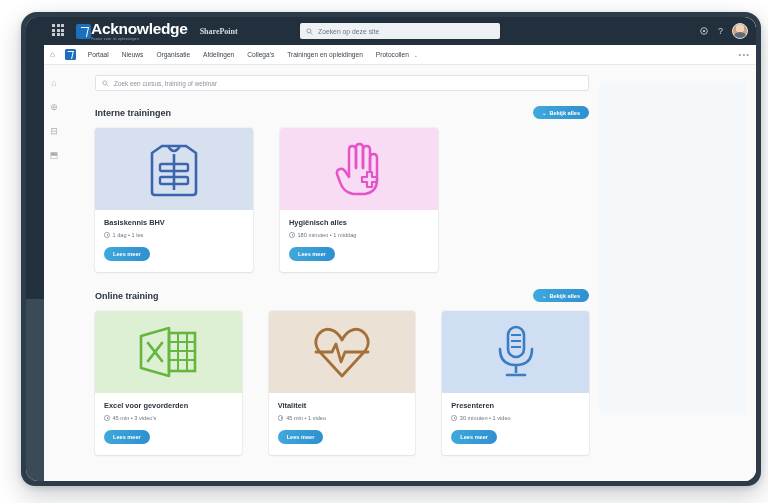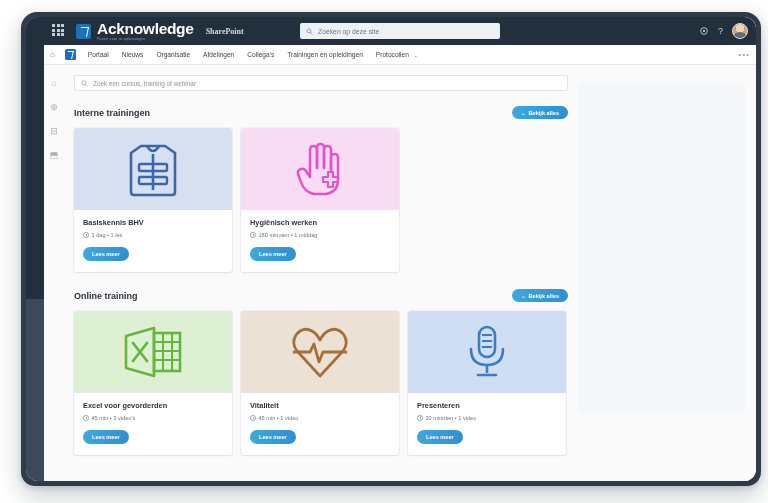--- a/index.html
+++ b/index.html
@@ -55,21 +55,21 @@
     height: 28px;
     background: #22303e;
     display: flex; align-items: center;
     padding: 0 8px;
   }
   .waffle { width: 14px; height: 14px; display: grid;
     grid-template-columns: repeat(3, 3px); grid-template-rows: repeat(3, 3px);
     gap: 1.6px; margin-right: 10px; cursor: pointer; }
   .waffle i { background: #c8ced4; border-radius: .5px; display: block; }
 
-  .brand { display: flex; align-items: center; gap: 6px; }
+  .brand { display: flex; align-items: center; }
   .brand-mark {
     width: 15px; height: 15px; background: #1c6fba;
     border-radius: 2px; position: relative; flex: none;
   }
   .brand-mark::after {
     content: ""; position: absolute; left: 3.5px; top: 3px;
     width: 7px; height: 9px; border: 1.6px solid #fff;
     border-left: none; border-bottom: none;
     transform: skewX(-12deg);
   }
@@ -129,21 +129,21 @@
 
   
   #page {
     position: absolute; left: 20px; top: 48px;
     width: calc(100% - 20px); height: calc(100% - 48px);
     display: flex; gap: 10px;
     padding: 10px 10px 0 10px;
     background: #fafafa;
     overflow: hidden;
   }
-  #main-col { width: 494px; flex: none; }
+  #main-col { width: 494px; flex: none; margin-left: 21px; }
   #side-col { flex: 1; }
 
   
   #course-search {
     height: 16px; background: #fff;
     border: 1px solid #dfe3e7; border-radius: 2px;
     display: flex; align-items: center; gap: 5px; padding: 0 6px;
     margin-bottom: 15px; cursor: text;
   }
   #course-search .ph { color: #8b949d; font-size: 6.4px; }
@@ -155,21 +155,21 @@
   .section-title { font-size: 9px; font-weight: 700; color: #2b3540; }
   .pill {
     background: linear-gradient(100deg, #3fa9dc, #2f8fd0);
     color: #fff; font-size: 5.6px; font-weight: 600;
     border-radius: 10px; padding: 3.5px 9px;
     display: flex; align-items: center; gap: 3px;
     cursor: pointer; border: none;
   }
   .pill .chev { font-size: 5px; }
 
-  .card-row { display: flex; gap: 9px; }
+  .card-row { display: flex; gap: 27px; }
   .card {
     width: 158px; background: #fff;
     border-radius: 3px;
     box-shadow: 0 1px 2px rgba(30,40,50,.09), 0 0 0 1px rgba(30,40,50,.04);
     overflow: hidden;
   }
   .card-media {
     height: 82px; display: flex; align-items: center; justify-content: center;
   }
   .card-body { padding: 8px 9px 11px 9px; }
@@ -330,21 +330,21 @@
               <div class="card-media" style="background:#f7dcf3">
                 <svg width="56" height="58" viewBox="0 0 56 58">
                   <path d="M18 30 L18 10 Q18 6 21.5 6 Q25 6 25 10 L25 28" fill="none" stroke="#e653c9" stroke-width="2.5" stroke-linecap="round"></path>
                   <path d="M25 28 L25 8 Q25 4 28.5 4 Q32 4 32 8 L32 28" fill="none" stroke="#e653c9" stroke-width="2.5" stroke-linecap="round"></path>
                   <path d="M32 28 L32 10 Q32 6 35.5 6 Q39 6 39 10 L39 30" fill="none" stroke="#e653c9" stroke-width="2.5" stroke-linecap="round"></path>
                   <path d="M39 30 L39 18 Q39 14 42.5 14 Q46 14 46 18 L46 40 Q46 52 34 54 L22 54 Q12 52 9 42 L6 34 Q5 30 9 29 Q12 28 14 31 L18 37 L18 30" fill="none" stroke="#e653c9" stroke-width="2.5" stroke-linejoin="round" stroke-linecap="round"></path>
                   <path d="M36 32 L41 32 L41 37 L46 37 L46 42 L41 42 L41 47 L36 47 L36 42 L31 42 L31 37 L36 37 Z" fill="none" stroke="#e653c9" stroke-width="2.2" stroke-linejoin="round"></path>
                 </svg>
               </div>
               <div class="card-body">
-                <div class="card-title">Hygiënisch werken</div>
+                <div class="card-title">Hygiënisch alles</div>
                 <div class="card-meta">
                   <span class="clock-dot"></span>
                   <span>180 minuten • 1 middag</span>
                 </div>
                 <button class="btn-lees">Lees meer</button>
               </div>
             </div>
 
           </div>
 

